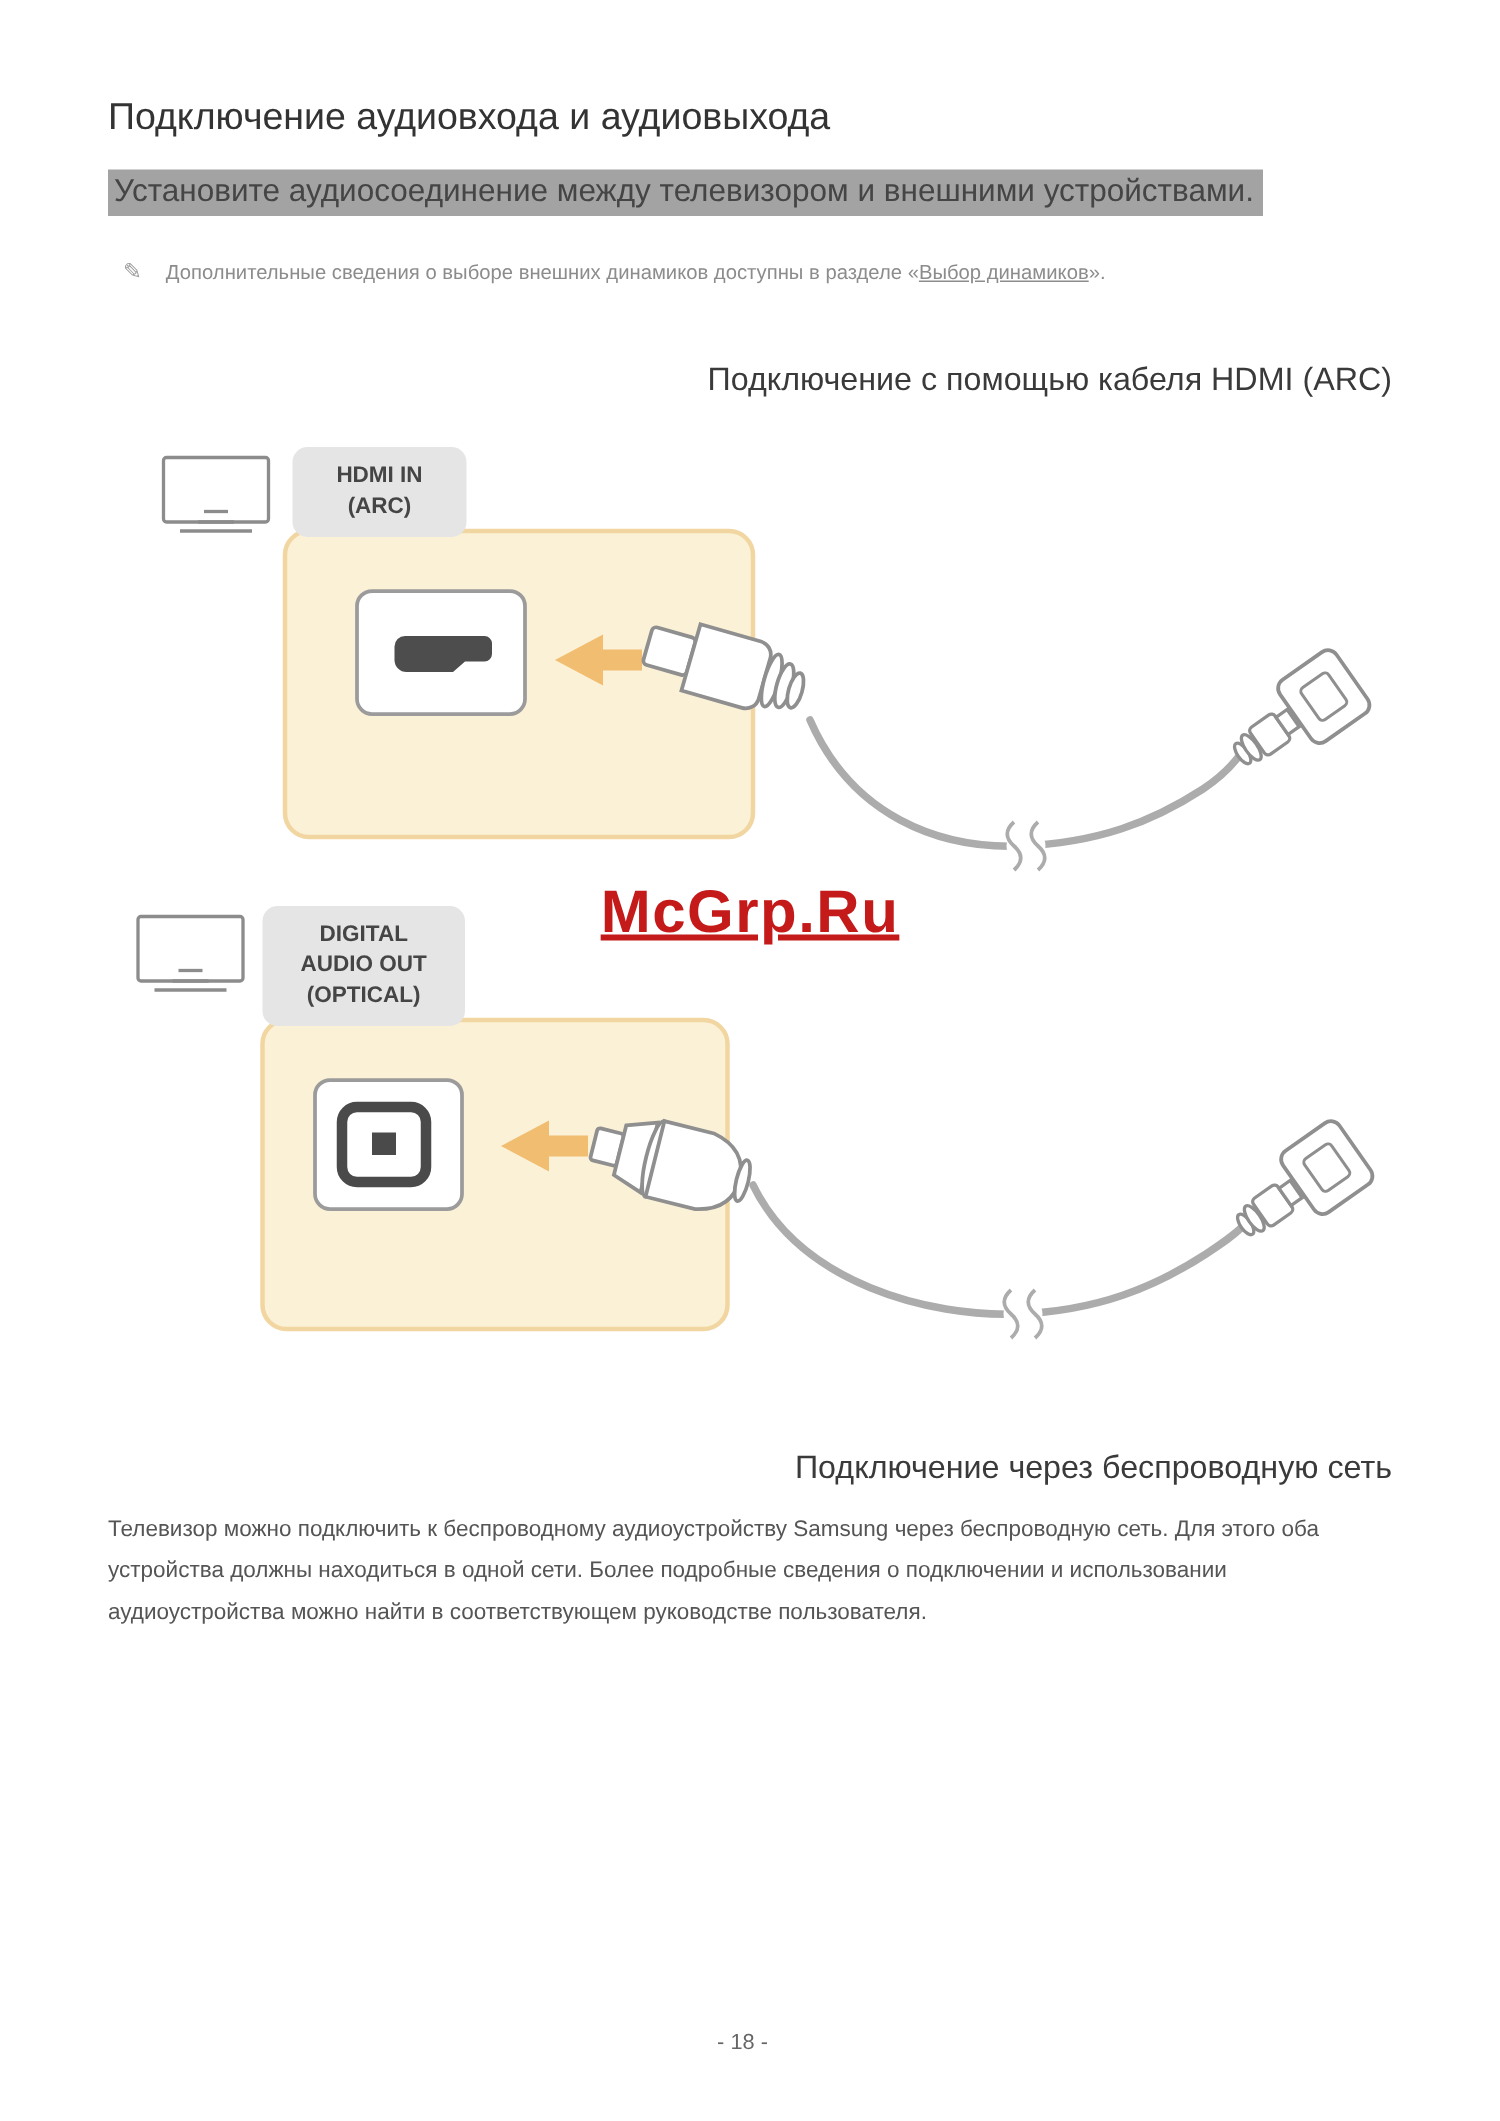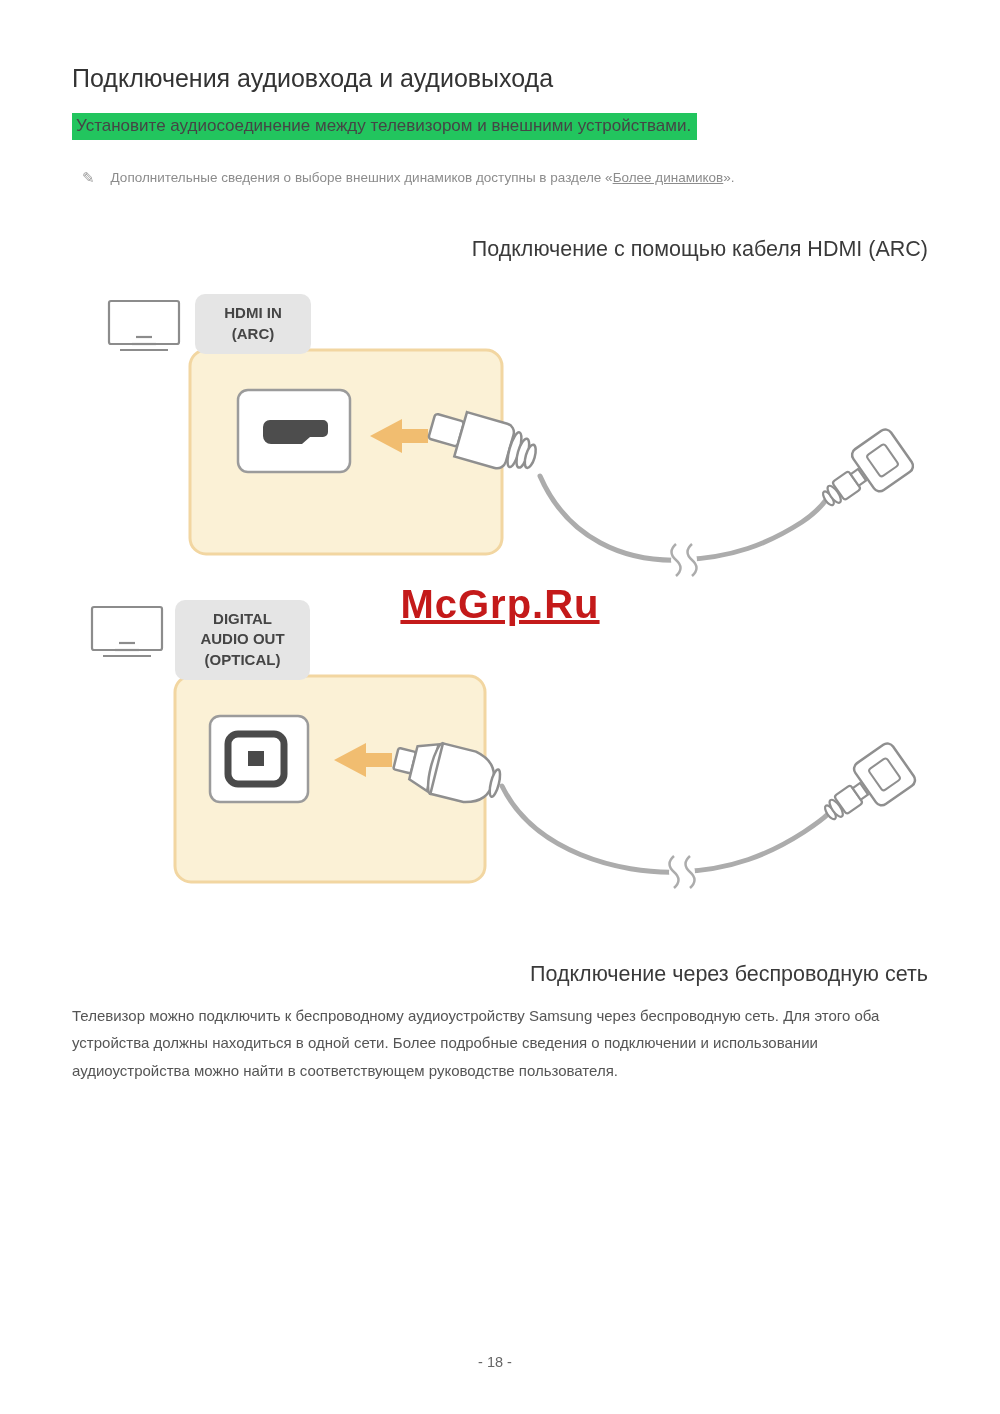--- a/index.html
+++ b/index.html
@@ -16,23 +16,23 @@
 
   .title {
     margin: 64px 0 0;
     font-size: 25px;
     font-weight: 400;
     color: #333333;
   }
   .highlight-wrap { margin-top: 20px; }
   .highlight {
     display: inline-block;
-    background: #22c55e;
+    background: #a3a3a3;
     color: #454545;
-    font-size: 17px;
+    font-size: 21px;
     padding: 3px 6px 4px 4px;
   }
   .note {
     margin-top: 30px;
     display: flex;
     align-items: flex-start;
     gap: 16px;
     padding-left: 10px;
     font-size: 13.5px;
     color: #8c8c8c;
@@ -99,29 +99,29 @@
     text-align: center;
     font-size: 14.5px;
     color: #666666;
   }
 </style>
 </head>
 <body>
 
 <div class="page">
 
-  <h1 class="title">Подключения аудиовхода и аудиовыхода</h1>
+  <h1 class="title">Подключение аудиовхода и аудиовыхода</h1>
 
   <div class="highlight-wrap">
     <span class="highlight">Установите аудиосоединение между телевизором и внешними устройствами.</span>
   </div>
 
   <div class="note">
     <span class="note-icon">✎</span>
-    <span class="note-text"><span>Дополнительные сведения о выборе внешних динамиков доступны в разделе «</span><a class="note-link">Более динамиков</a><span>».</span></span>
+    <span class="note-text"><span>Дополнительные сведения о выборе внешних динамиков доступны в разделе «</span><a class="note-link">Выбор динамиков</a><span>».</span></span>
   </div>
 
   <h2 class="section-heading" id="heading-hdmi">Подключение с помощью кабеля HDMI (ARC)</h2>
 
   <div class="diagram" id="diagram-hdmi">
     <div class="port-label" id="label-hdmi">HDMI IN
 (ARC)</div>
     <svg class="art" width="856" height="300" viewBox="0 0 856 300">
 
       <g fill="none" stroke="#8c8c8c" stroke-width="2.2">

